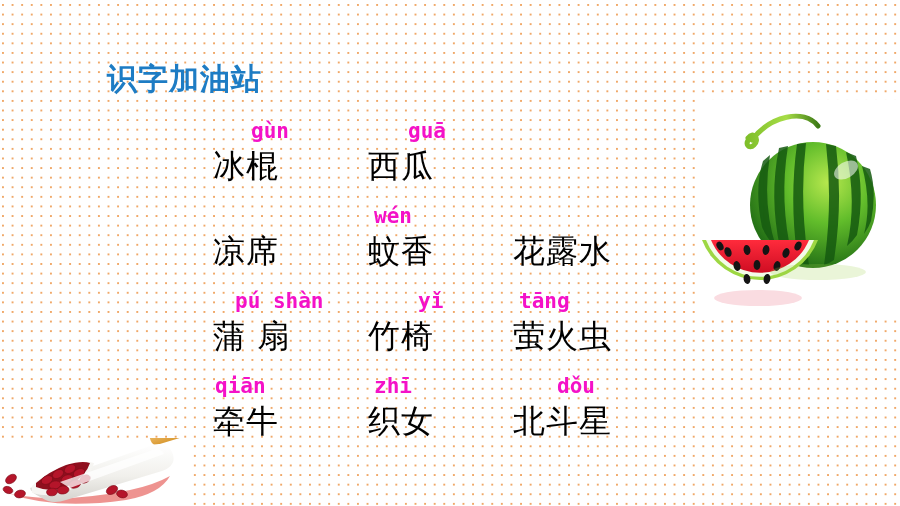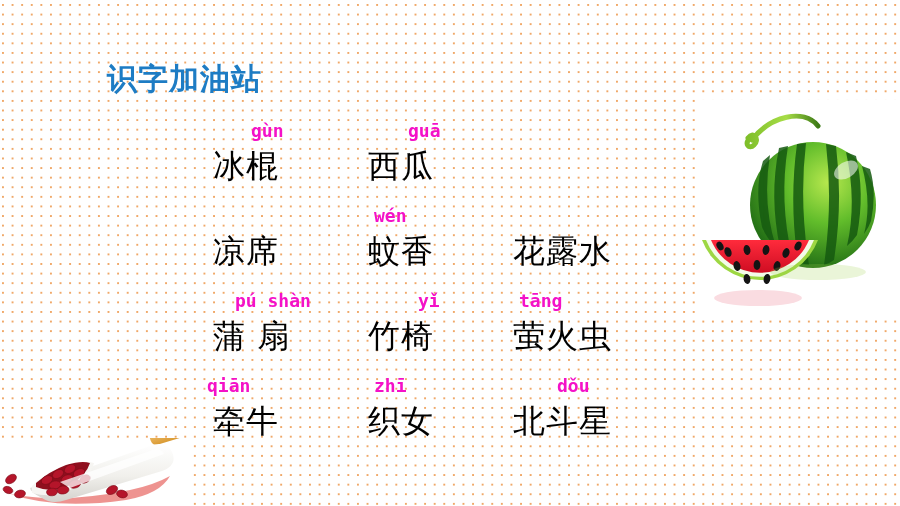--- a/index.html
+++ b/index.html
@@ -58,21 +58,21 @@
     height: 85px;
   }
   .vocab-cell.col-0 { left: 0px; }
   .vocab-cell.col-1 { left: 155px; }
   .vocab-cell.col-2 { left: 300px; }
 
   .pinyin-line {
     position: relative;
     height: 26px;
     font-family: "DejaVu Sans Mono", monospace;
-    font-size: 18px;
+    font-size: 21px;
     font-weight: bold;
     color: #f411c8;
     white-space: pre;
     line-height: 26px;
   }
   .pinyin-line span.py {
     position: absolute;
     top: 0;
   }
 
@@ -195,21 +195,21 @@
         </div>
         <div class="hanzi-line">
           <span class="hz-inner hz-off-2">萤火虫</span>
         </div>
       </div>
     </div>
 
     <div class="vocab-row">
       <div class="vocab-cell col-0">
         <div class="pinyin-line">
-          <span class="py" style="left:2px">qiān</span>
+          <span class="py" style="left:10px">qiān</span>
         </div>
         <div class="hanzi-line">
           <span class="hz-inner hz-off-0">牵牛</span>
         </div>
       </div>
       <div class="vocab-cell col-1">
         <div class="pinyin-line">
           <span class="py" style="left:14px">zhī</span>
         </div>
         <div class="hanzi-line">

